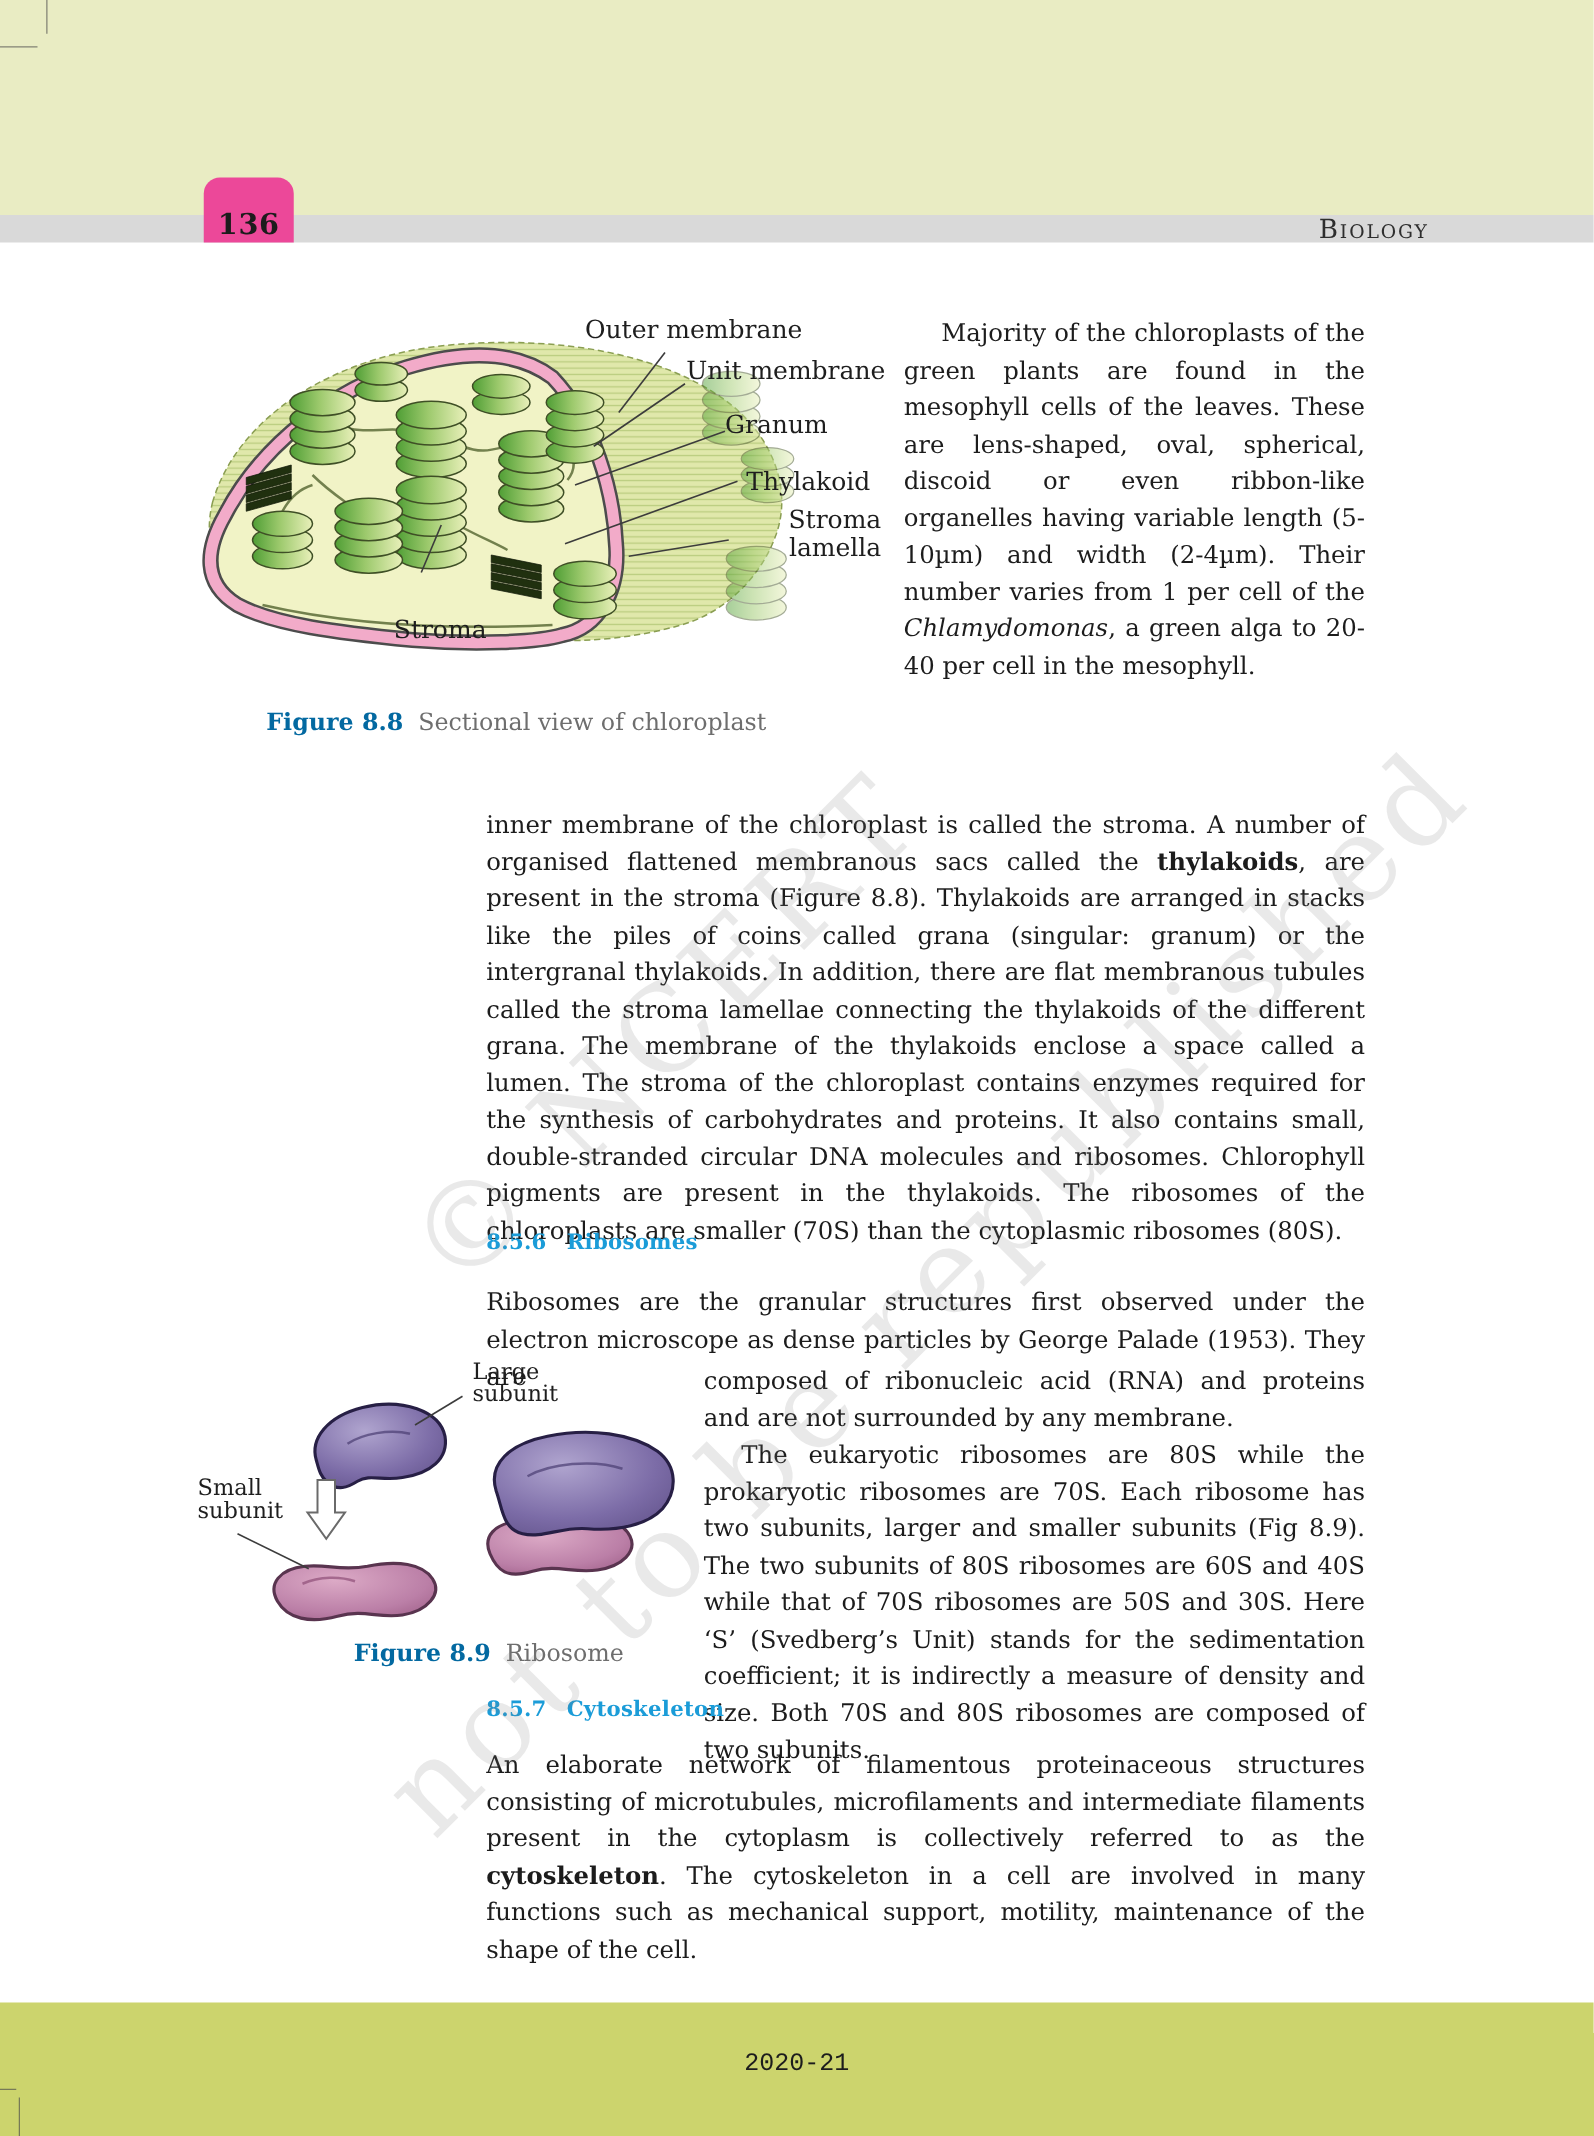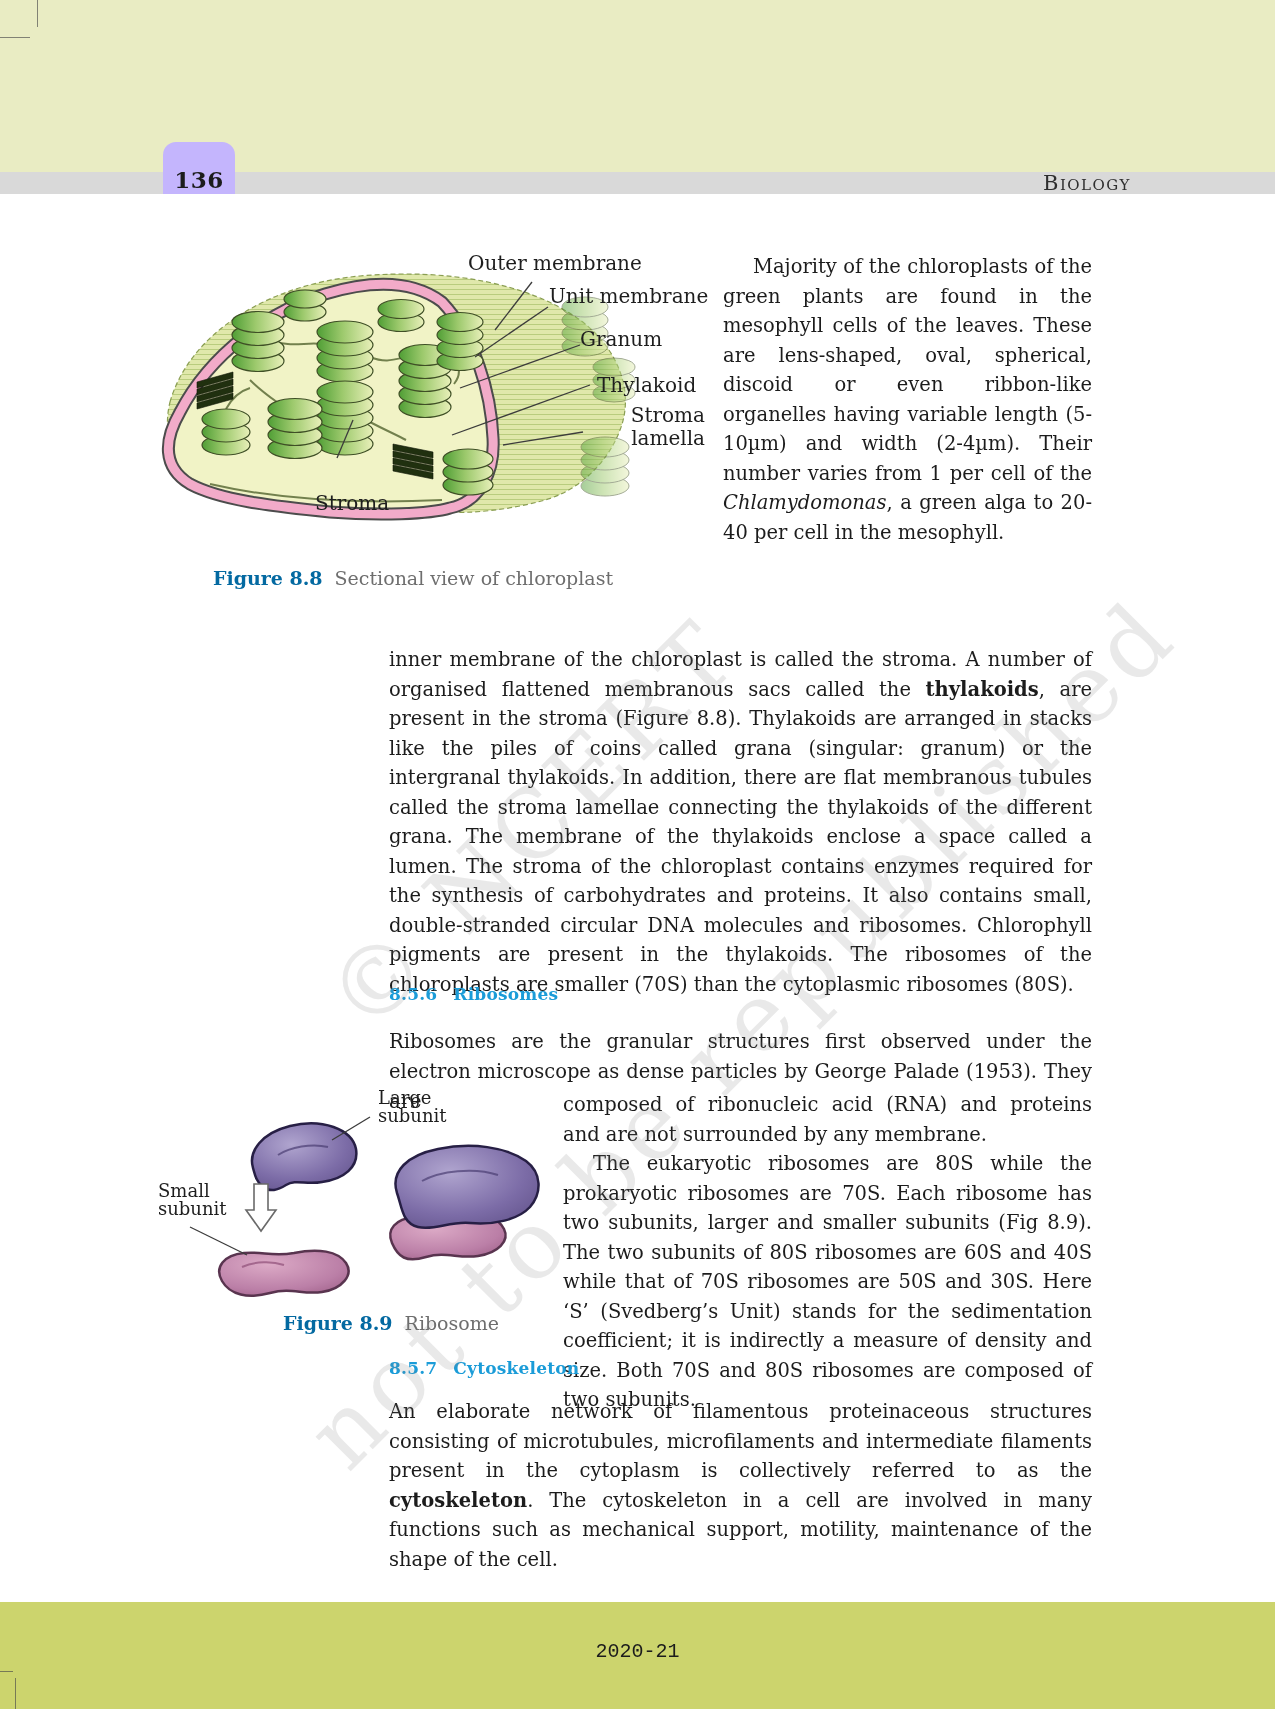--- a/index.html
+++ b/index.html
@@ -11,24 +11,24 @@
   .ind{text-indent:30px}
   .sec-head{font-weight:bold;font-size:17px;color:#1b9cd8;letter-spacing:.2px}
   .sec-head .num{margin-right:16px}
   .caption{font-size:19px;color:#6e6e6e}
   .caption b{color:#0369a1;margin-right:12px}
   .fig-label{font-size:20px;line-height:23px;color:#1e1e1e}
   .fig-label-sm{font-size:18px;line-height:18px;color:#1e1e1e}
   .band-top{left:0;top:0;width:1275px;height:172px;background:#e9ecc3}
   .bar-gray{left:0;top:172px;width:1275px;height:22px;background:#d9d9d9}
   .band-bottom{left:0;top:1602px;width:1275px;height:107px;background:#ccd46d}
-  .tab{left:163px;top:142px;width:72px;height:52px;background:#c4b5fd;border-radius:13px 13px 0 0;
+  .tab{left:163px;top:142px;width:72px;height:52px;background:#ec4899;border-radius:13px 13px 0 0;
        display:flex;align-items:flex-end;justify-content:center}
   .tab span{font-weight:bold;font-size:23px;letter-spacing:.5px;padding-bottom:1px}
-  .biology{top:171px;right:144px;height:24px;font-size:14.5px;letter-spacing:1.6px;color:#2e2e2e;
+  .biology{top:171px;right:132px;height:24px;font-size:14.5px;letter-spacing:1.6px;color:#2e2e2e;
        display:flex;align-items:flex-end}
   .footer-year{left:0;top:1640px;width:1275px;text-align:center;
        font-family:Liberation Mono, monospace;font-size:20px;color:#1c1c1c}
   .wm{left:0;top:330px;width:1275px;height:1200px;display:flex;align-items:center;justify-content:center;
       pointer-events:none;z-index:6}
   .wm-inner{transform:rotate(-45deg);text-align:center;white-space:nowrap;
       color:rgba(125,125,125,0.17);font-size:95px;line-height:295px;letter-spacing:7px}
   .crop{background:#4a4a4a;opacity:.65}
   svg{position:absolute}
   .z1{z-index:1}.z2{z-index:2}

